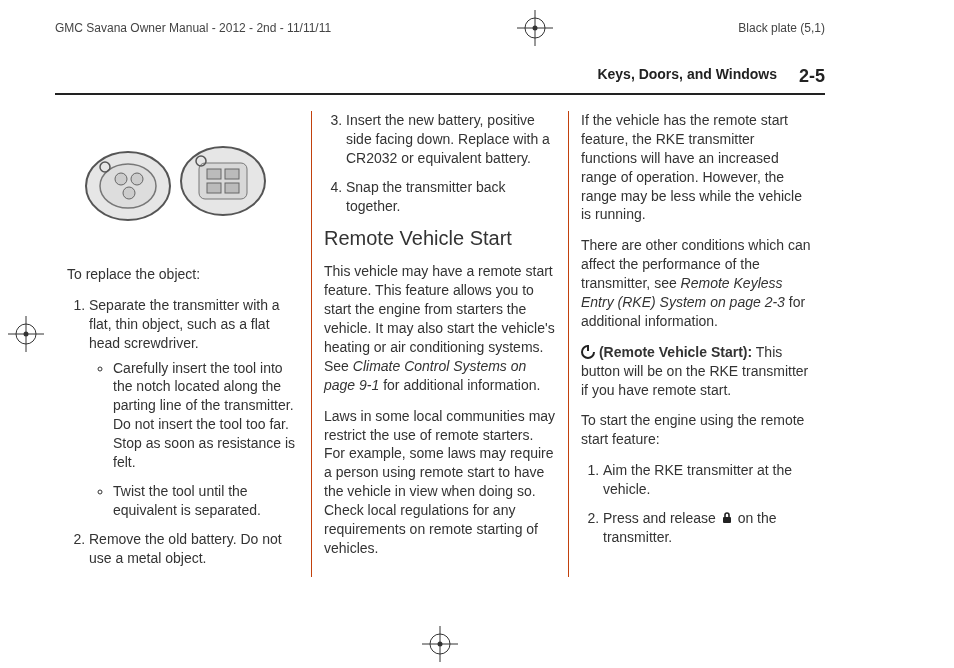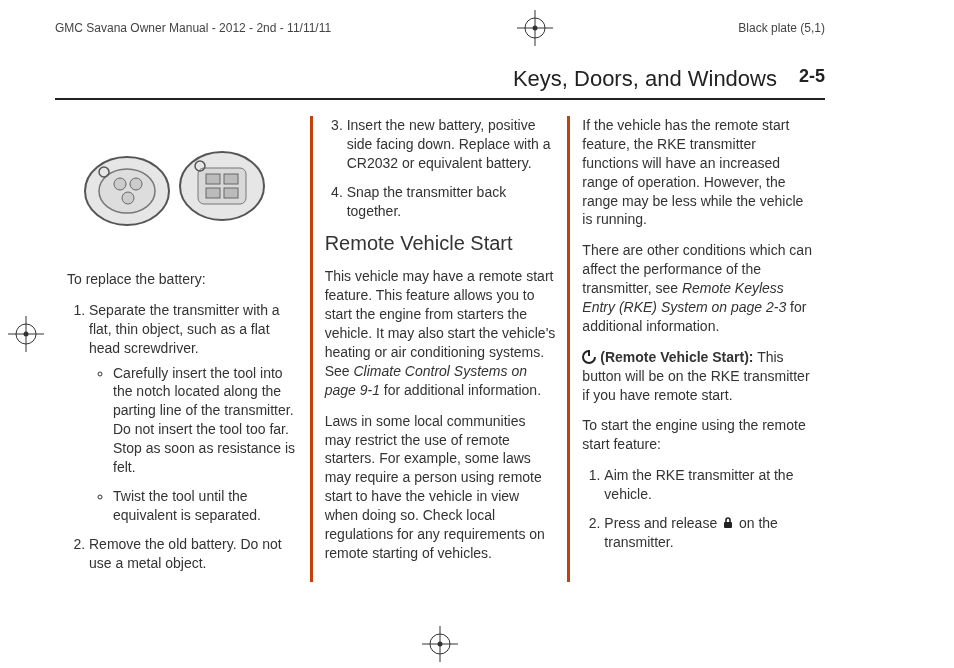--- a/index.html
+++ b/index.html
@@ -50,42 +50,42 @@
     height: 36px;
   }
   .rule-top {
     margin-top: 28px;
     display: flex;
     justify-content: flex-end;
     border-bottom: 2px solid #222;
     padding-bottom: 6px;
   }
   .rule-top .section-title {
-    font-weight: normal;
-    font-size: 22px;
+    font-weight: bold;
+    font-size: 14px;
     margin-right: 22px;
   }
   .rule-top .page-num {
     font-weight: bold;
     font-size: 18px;
   }
   .columns {
     display: flex;
     gap: 0;
     margin-top: 16px;
     font-size: 14px;
     line-height: 1.35;
     color: #333;
   }
   .col {
     flex: 1 1 0;
     padding: 0 12px;
   }
   .col + .col {
-    border-left: 3px solid #c2410c;
+    border-left: 1px solid #c2410c;
   }
   .key-illustration {
     width: 220px;
     height: 120px;
     margin: 10px auto 24px auto;
     display: flex;
     align-items: center;
     justify-content: center;
   }
   .ol { margin: 0 0 10px 0; padding-left: 22px; }
@@ -161,21 +161,21 @@
           <ellipse cx="150" cy="60" rx="42" ry="34" fill="#e6e6e6" stroke="#555" stroke-width="2"></ellipse>
           <rect x="126" y="42" width="48" height="36" rx="6" fill="#d8d8d8" stroke="#777"></rect>
           <rect x="134" y="48" width="14" height="10" fill="#bbb" stroke="#666"></rect>
           <rect x="152" y="48" width="14" height="10" fill="#bbb" stroke="#666"></rect>
           <rect x="134" y="62" width="14" height="10" fill="#bbb" stroke="#666"></rect>
           <rect x="152" y="62" width="14" height="10" fill="#bbb" stroke="#666"></rect>
           <circle cx="128" cy="40" r="5" fill="none" stroke="#555" stroke-width="1.5"></circle>
         </svg>
       </div>
 
-      <p>To replace the battery:</p>
+      <p>To replace the object:</p>
       <ol class="ol">
         <li>
           <span>Separate the transmitter with a flat, thin object, such as a flat head screwdriver.</span>
           <ul class="ul">
             <li><span>Carefully insert the tool into the notch located along the parting line of the transmitter. Do not insert the tool too far. Stop as soon as resistance is felt.</span></li>
             <li><span>Twist the tool until the equivalent is separated.</span></li>
           </ul>
         </li>
         <li><span>Remove the old battery. Do not use a metal object.</span></li>
       </ol>

